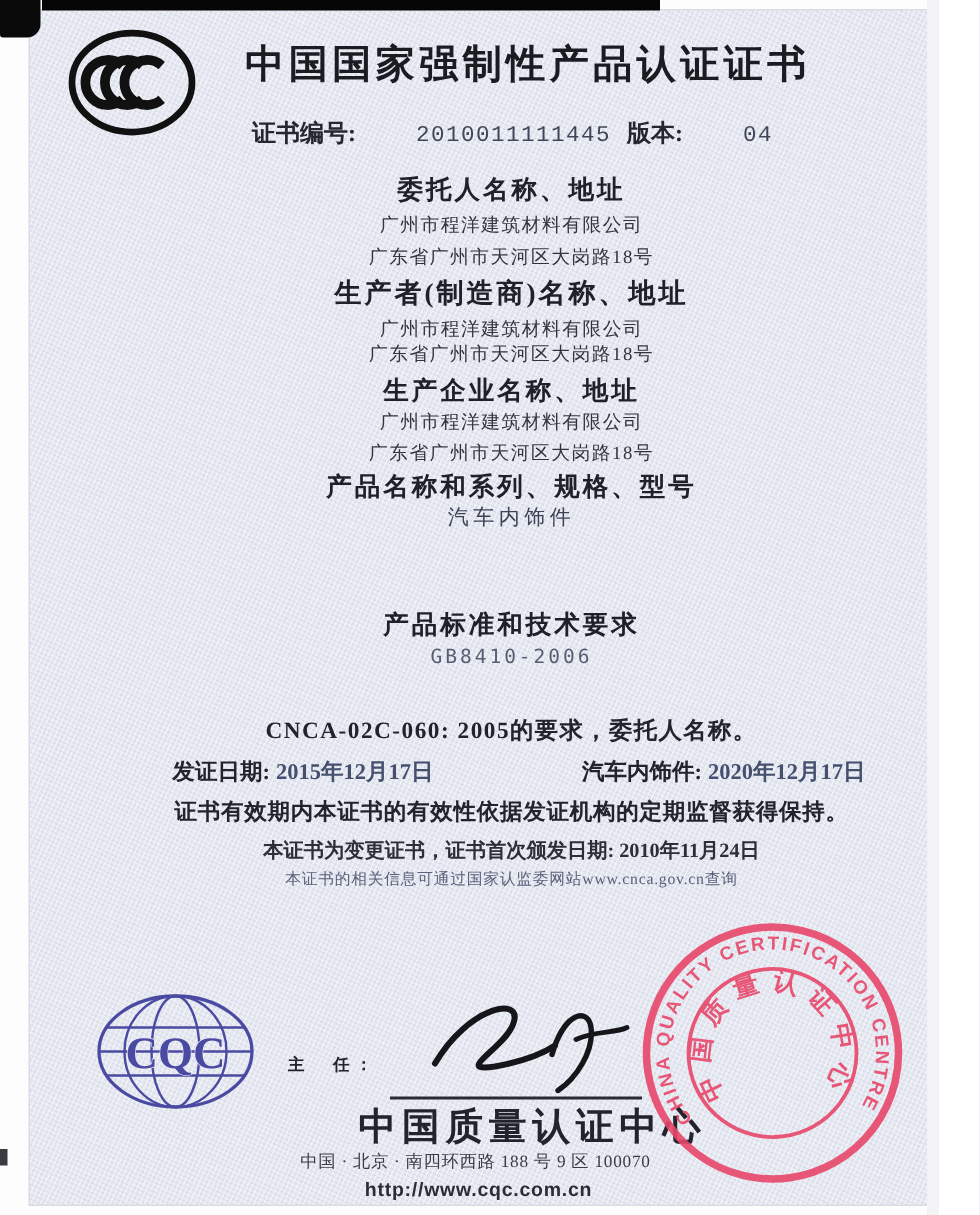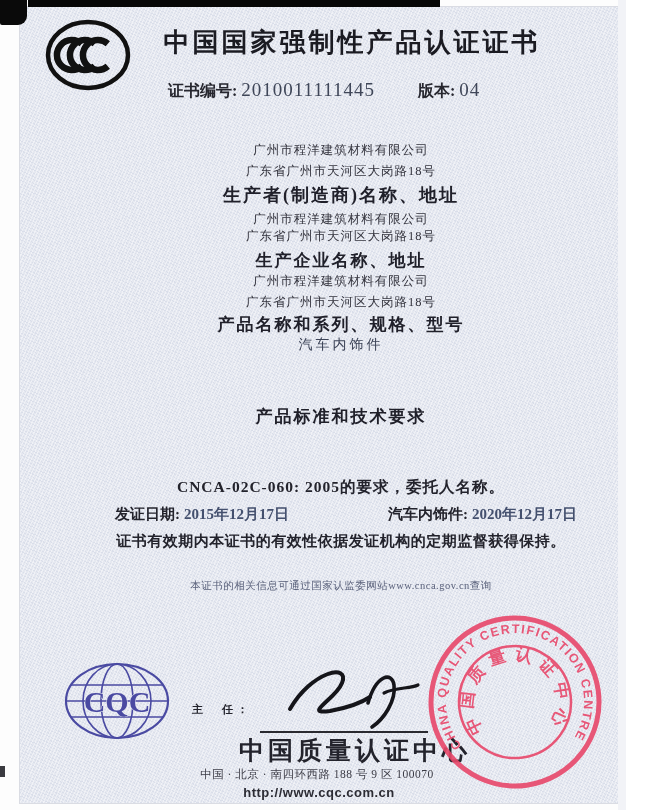--- a/index.html
+++ b/index.html
@@ -19,21 +19,21 @@
   .right-strip{position:absolute;left:618px;top:0;width:35px;height:810px;background:#f2f3f7;}
   .right-line{position:absolute;left:645px;top:0;width:2px;height:810px;background:#c9ccd4;}
   .left-mark{position:absolute;left:0;top:766px;width:5px;height:11px;background:#3a3a40;}
 
   
   .c{position:absolute;left:0;right:0;text-align:center;color:#23232c;}
   .abs{position:absolute;color:#23232c;}
 
   .title{font-size:26px;font-weight:bold;letter-spacing:3px;transform:translateX(33px);color:#1b1b22;}
   .lbl{font-weight:bold;font-size:16px;color:#26262e;}
-  .num{font-family:Liberation Serif, serif;font-size:19px;color:#3f4658;letter-spacing:1px;}
+  .num{font-family:Liberation Mono, monospace;font-size:15px;color:#3f4658;letter-spacing:1px;margin-left:36px;}
 
   .sec-head{font-size:17px;font-weight:bold;letter-spacing:2px;transform:translateX(22px);color:#20202a;}
   .sec-head.big{font-size:18px;}
   .body-line{font-size:12.5px;letter-spacing:1px;transform:translateX(22px);color:#33333d;}
   .product{font-size:14px;letter-spacing:3px;transform:translateX(22px);color:#3c4357;}
   .models{font-family:"DejaVu Sans Mono",monospace;font-size:9.5px;line-height:13px;color:#4a5168;transform:translateX(22px);}
   .std{font-family:"DejaVu Sans Mono",monospace;font-size:13px;letter-spacing:2px;color:#565d73;transform:translateX(22px);}
   .statement{font-size:15.5px;font-weight:bold;letter-spacing:1px;transform:translateX(22px);color:#23232c;}
   .note{font-size:15px;font-weight:bold;letter-spacing:.5px;transform:translateX(22px);color:#23232c;}
   .note-sm{font-size:13.5px;font-weight:bold;transform:translateX(22px);color:#2e2e38;}
@@ -67,48 +67,51 @@
 
     <div class="abs" style="left:148px;top:72px">
       <span class="lbl">证书编号:</span>
       <span class="num">2010011111445</span>
     </div>
     <div class="abs" style="left:398px;top:72px">
       <span class="lbl">版本:</span>
       <span class="num">04</span>
     </div>
 
+    <div class="c sec-head" style="top:108px">委托人名称、地址</div>
     <div class="c body-line" style="top:135px">广州市程洋建筑材料有限公司</div>
     <div class="c body-line" style="top:156px">广东省广州市天河区大岗路18号</div>
 
     <div class="c sec-head big" style="top:176px">生产者(制造商)名称、地址</div>
     <div class="c body-line" style="top:204px">广州市程洋建筑材料有限公司</div>
     <div class="c body-line" style="top:221px">广东省广州市天河区大岗路18号</div>
 
     <div class="c sec-head" style="top:242px">生产企业名称、地址</div>
     <div class="c body-line" style="top:266px">广州市程洋建筑材料有限公司</div>
     <div class="c body-line" style="top:287px">广东省广州市天河区大岗路18号</div>
 
     <div class="c product" style="top:329px">汽车内饰件</div>
     <div class="c sec-head" style="top:306px">产品名称和系列、规格、型号</div>
 
     <div class="c sec-head" style="top:398px">产品标准和技术要求</div>
+    <div class="c std" style="top:424px">GB8410-2006</div>
 
     <div class="c statement" style="top:470px">CNCA-02C-060: 2005的要求，委托人名称。</div>
 
     <div class="abs" style="left:95px;top:498px">
       <span class="date-lbl">发证日期:</span>
       <span class="date-val">2015年12月17日</span>
     </div>
     <div class="abs" style="left:368px;top:498px">
       <span class="date-lbl">汽车内饰件:</span>
       <span class="date-val">2020年12月17日</span>
     </div>
 
     <div class="c note" style="top:525px">证书有效期内本证书的有效性依据发证机构的定期监督获得保持。</div>
+    <div class="c note-sm" style="top:551px">本证书为变更证书，证书首次颁发日期: 2010年11月24日</div>
     <div class="c note-xs" style="top:572px">本证书的相关信息可通过国家认监委网站www.cnca.gov.cn查询</div>
 
     <svg class="abs" style="left:42px;top:653px" width="110" height="82" viewBox="0 0 110 82">
       <ellipse cx="55" cy="41" rx="51" ry="37" fill="none" stroke="#4a4aa2" stroke-width="2.2"></ellipse>
       <ellipse cx="55" cy="41" rx="34" ry="37" fill="none" stroke="#4a4aa2" stroke-width="1.6"></ellipse>
       <ellipse cx="55" cy="41" rx="16" ry="37" fill="none" stroke="#4a4aa2" stroke-width="1.6"></ellipse>
       <line x1="9" y1="25" x2="101" y2="25" stroke="#4a4aa2" stroke-width="1.6"></line>
       <line x1="4" y1="41" x2="106" y2="41" stroke="#4a4aa2" stroke-width="1.6"></line>
       <line x1="9" y1="57" x2="101" y2="57" stroke="#4a4aa2" stroke-width="1.6"></line>
       <text x="55" y="52" text-anchor="middle" font-family="Liberation Serif, serif" font-size="30" font-weight="bold" fill="#4a4aa2" stroke="#e5e8f0" stroke-width="0.8" paint-order="stroke">CQC</text>

